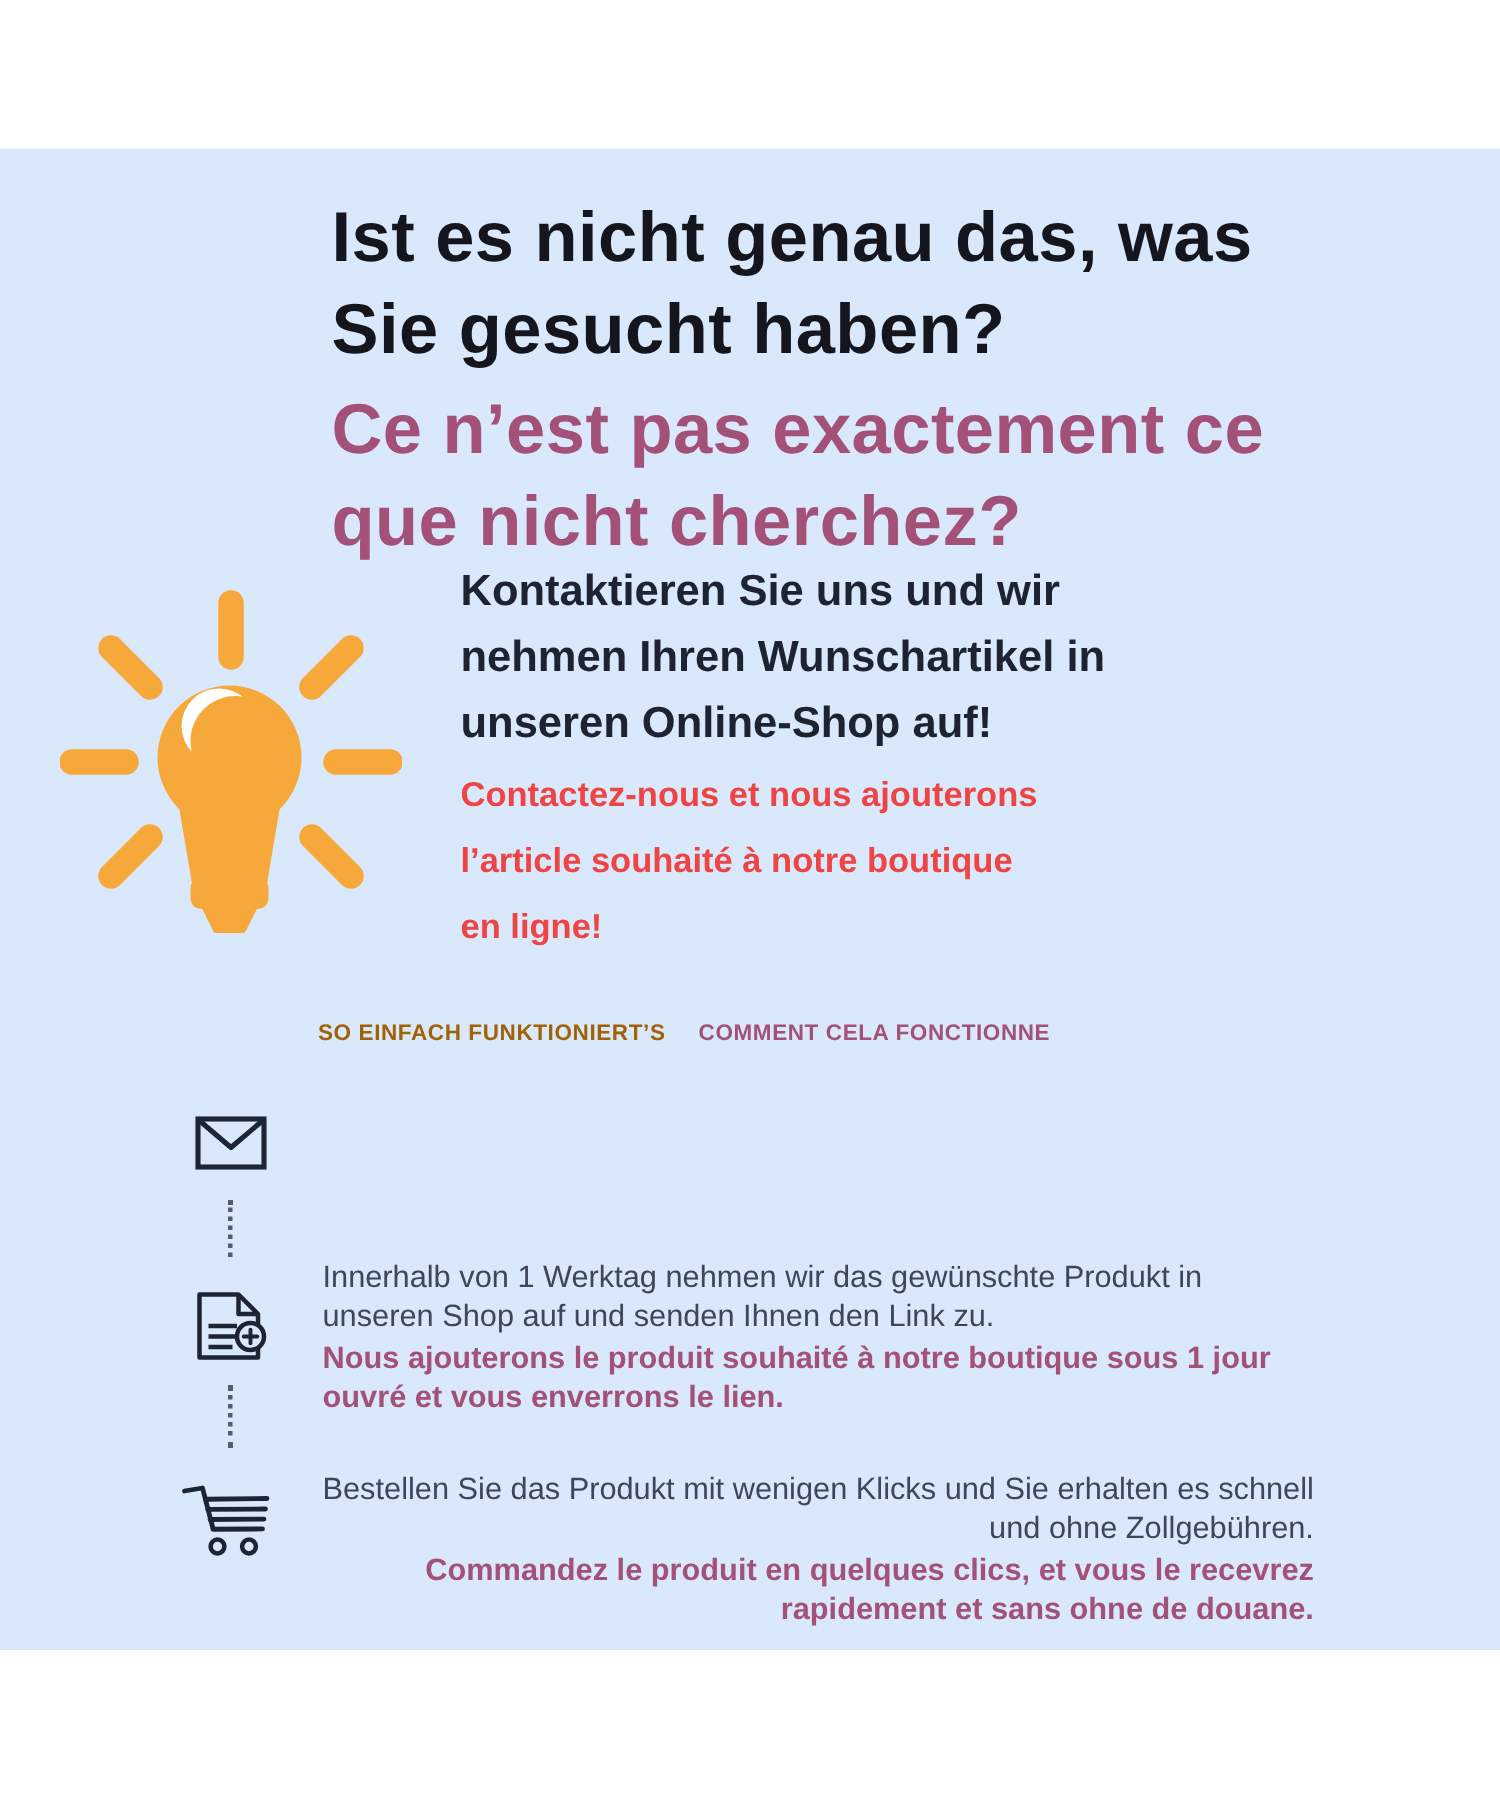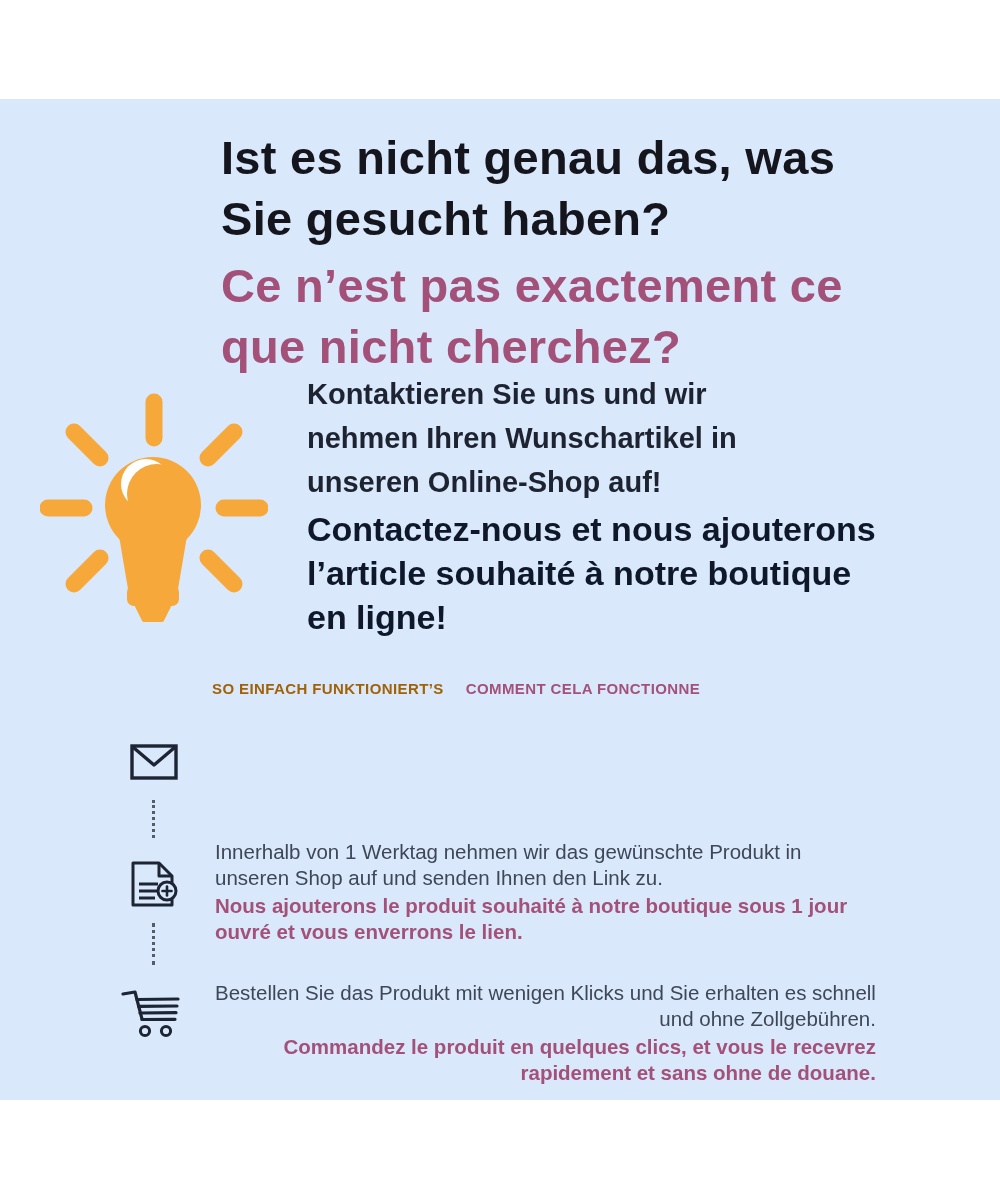--- a/index.html
+++ b/index.html
@@ -11,21 +11,21 @@
   .pre{white-space:pre;}
   
   .headline{position:absolute;left:221px;top:127px;}
   .headline-de{font-size:47px;line-height:61px;font-weight:700;color:#15161d;letter-spacing:.3px;}
   .headline-fr{font-size:47px;line-height:61px;font-weight:700;color:#a35179;letter-spacing:.3px;margin-top:6px;}
   
   .bulb{position:absolute;left:40px;top:392px;}
   
   .intro{position:absolute;left:295px;top:372px;margin-left:12px;}
   .intro-de{font-size:29px;line-height:44px;font-weight:700;color:#1d2330;}
-  .intro-fr{font-size:34px;line-height:44px;font-weight:700;color:#0f172a;margin-top:3px;}
+  .intro-fr{font-size:23px;line-height:44px;font-weight:700;color:#ef4444;margin-top:3px;}
   
   .how-header{position:absolute;left:212px;top:680px;display:flex;gap:22px;
     font-size:15px;font-weight:700;letter-spacing:.4px;}
   .how-de{color:#a16207;}
   .how-fr{color:#a35179;}
   
   .step-text{position:absolute;left:215px;}
   .step1{top:712px;} .step2{top:839px;} .step3{top:980px;text-align:right;}
   .step-de{font-size:20.5px;line-height:26px;font-weight:400;color:#3e4758;}
   .step-fr{font-size:20.5px;line-height:26px;font-weight:700;color:#a35179;margin-top:2px;}

